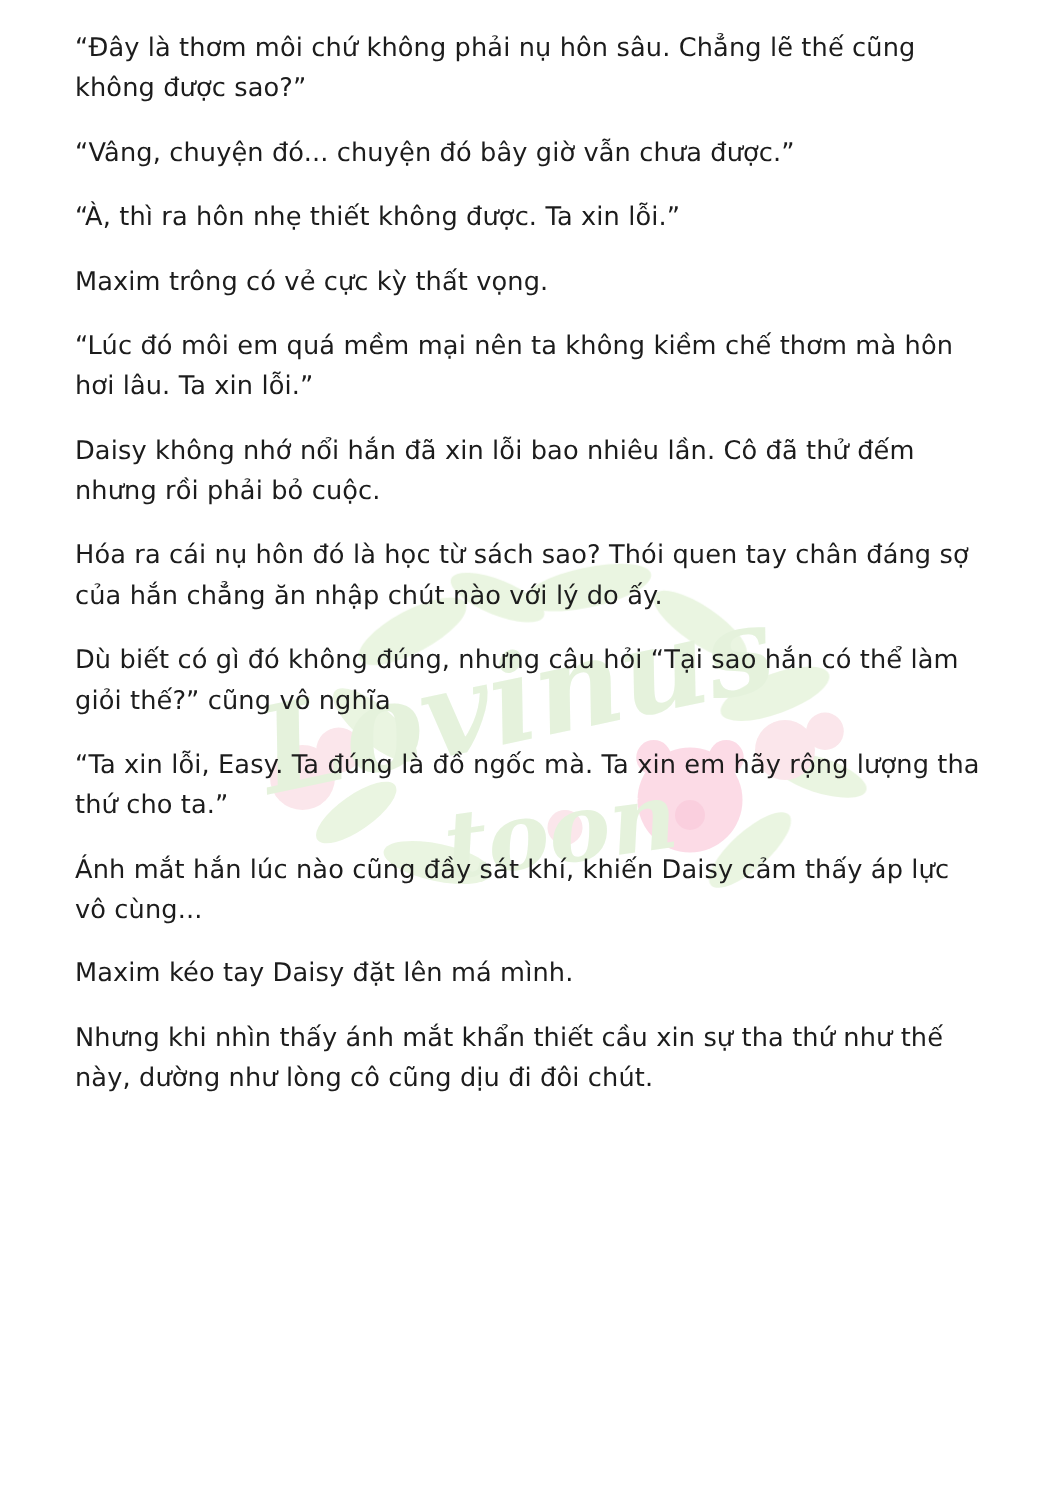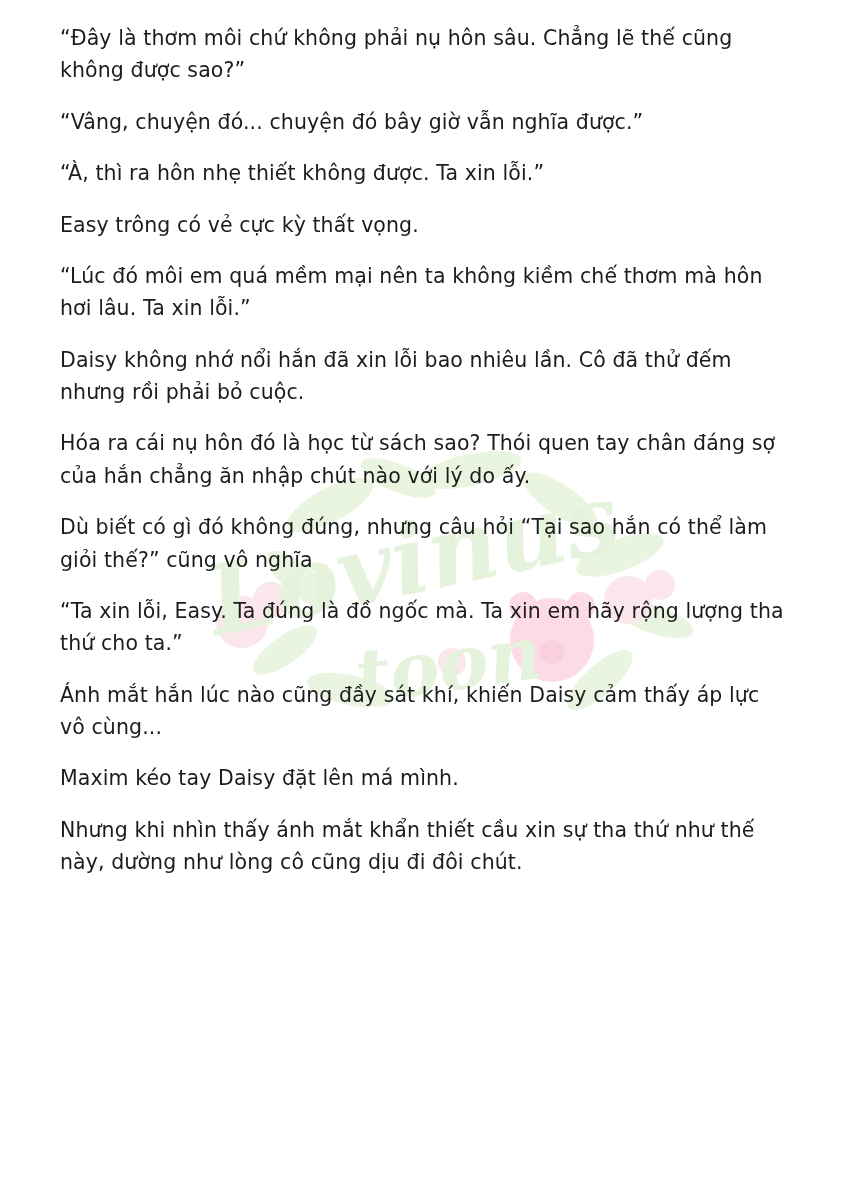--- a/index.html
+++ b/index.html
@@ -87,23 +87,23 @@
       <path d="M404 540 l5 13 13 5 -13 5 -5 13 -5 -13 -13 -5 13 -5 z"></path>
     </g>
 
     <text x="420" y="592" font-family="&quot;DejaVu Serif&quot;, serif" font-size="96" font-style="italic" font-weight="bold" fill="#cfe8c0" text-anchor="middle" transform="rotate(-12 420 592)">Lovinus</text>
     <text x="452" y="690" font-family="&quot;DejaVu Serif&quot;, serif" font-size="74" font-style="italic" font-weight="bold" fill="#cfe8c0" text-anchor="middle" transform="rotate(-8 452 690)">toon</text>
   </g>
 </svg>
 
 <main id="page">
   <p class="para">“Đây là thơm môi chứ không phải nụ hôn sâu. Chẳng lẽ thế cũng không được sao?”</p>
-  <p class="para">“Vâng, chuyện đó... chuyện đó bây giờ vẫn nghĩa được.”</p>
+  <p class="para">“Vâng, chuyện đó... chuyện đó bây giờ vẫn chưa được.”</p>
   <p class="para">“À, thì ra hôn nhẹ thiết không được. Ta xin lỗi.”</p>
-  <p class="para">Easy trông có vẻ cực kỳ thất vọng.</p>
+  <p class="para">Maxim trông có vẻ cực kỳ thất vọng.</p>
   <p class="para">“Lúc đó môi em quá mềm mại nên ta không kiềm chế thơm mà hôn hơi lâu. Ta xin lỗi.”</p>
   <p class="para">Daisy không nhớ nổi hắn đã xin lỗi bao nhiêu lần. Cô đã thử đếm nhưng rồi phải bỏ cuộc.</p>
   <p class="para">Hóa ra cái nụ hôn đó là học từ sách sao? Thói quen tay chân đáng sợ của hắn chẳng ăn nhập chút nào với lý do ấy.</p>
   <p class="para">Dù biết có gì đó không đúng, nhưng câu hỏi “Tại sao hắn có thể làm giỏi thế?” cũng vô nghĩa</p>
   <p class="para">“Ta xin lỗi, Easy. Ta đúng là đồ ngốc mà. Ta xin em hãy rộng lượng tha thứ cho ta.”</p>
   <p class="para">Ánh mắt hắn lúc nào cũng đầy sát khí, khiến Daisy cảm thấy áp lực vô cùng...</p>
   <p class="para">Maxim kéo tay Daisy đặt lên má mình.</p>
   <p class="para">Nhưng khi nhìn thấy ánh mắt khẩn thiết cầu xin sự tha thứ như thế này, dường như lòng cô cũng dịu đi đôi chút.</p>
 </main>
 

